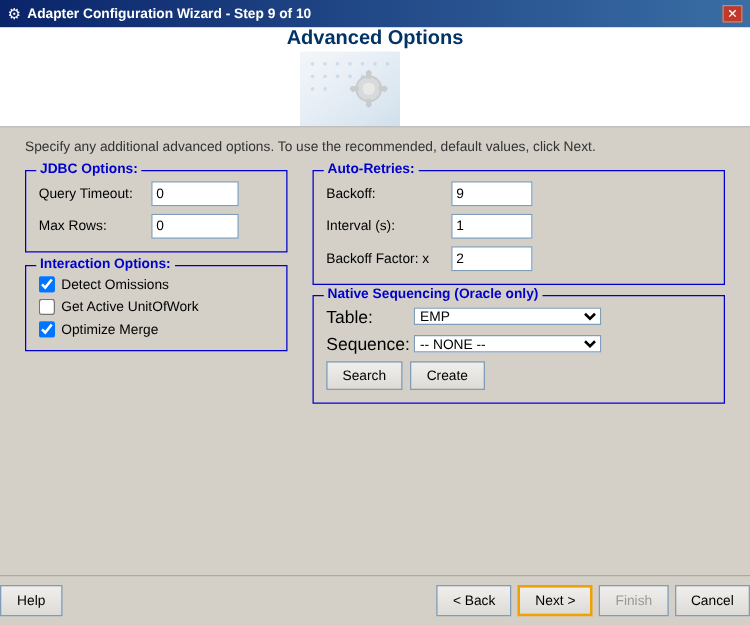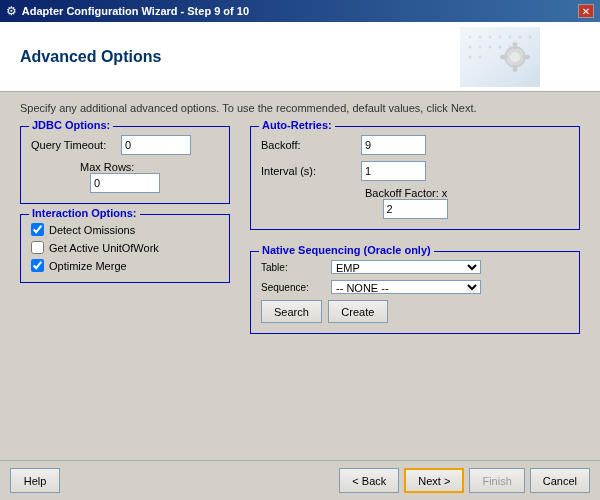--- a/index.html
+++ b/index.html
@@ -43,26 +43,27 @@
     }
     .dialog {
       background: #d4d0c8;
       width: 600px;
       height: 478px;
       display: flex;
       flex-direction: column;
     }
     .header-band {
       background: white;
-      height: 70px;
+      height: 80px;
       display: flex;
       align-items: center;
       justify-content: space-between;
       padding: 0 20px;
       border-bottom: 1px solid #aaa;
+      flex-direction: column;
     }
     .header-title {
       font-size: 16px;
       font-weight: bold;
       color: #003366;
     }
     .gear-svg {
       opacity: 0.5;
     }
     .content {
@@ -84,21 +85,21 @@
     }
     .left-col {
       display: flex;
       flex-direction: column;
       gap: 10px;
       width: 210px;
     }
     .right-col {
       display: flex;
       flex-direction: column;
-      gap: 21px;
+      gap: 8px;
       flex: 1;
     }
     .group-box {
       border: 1px solid #0000cc;
       padding: 8px 10px 10px 10px;
       position: relative;
       background: #d4d0c8;
     }
     .group-box-title {
       position: absolute;
@@ -110,21 +111,20 @@
       font-size: 11px;
       font-weight: bold;
     }
     .form-row {
       display: flex;
       align-items: center;
       margin-bottom: 6px;
     }
     .form-row:last-child {
       margin-bottom: 0;
-      flex-direction: column;
     }
     .form-label {
       font-size: 11px;
       width: 90px;
       color: #000;
     }
     .form-input {
       width: 70px;
       height: 20px;
       border: 1px solid #7f9db9;
@@ -165,21 +165,21 @@
     }
     .retries-input {
       width: 65px;
       height: 20px;
       border: 1px solid #7f9db9;
       background: white;
       font-size: 11px;
       padding: 1px 3px;
     }
     .native-label {
-      font-size: 10px;
+      font-size: 14px;
       width: 70px;
       color: #000;
     }
     .native-select {
       width: 150px;
       height: 14px;
       border: 1px solid #7f9db9;
       background: white;
       font-size: 11px;
     }
@@ -196,21 +196,21 @@
       font-size: 11px;
       cursor: pointer;
       min-width: 60px;
     }
     .footer {
       height: 40px;
       border-top: 1px solid #aaa;
       display: flex;
       align-items: center;
       justify-content: space-between;
-      padding: 0 10px;
+      padding: 0 0;
       background: #d4d0c8;
     }
     .footer-right {
       display: flex;
       gap: 5px;
     }
     .btn-next {
       border: 2px solid #f0a000;
       background: linear-gradient(to bottom, #f0efed, #dddbd6);
       height: 25px;

